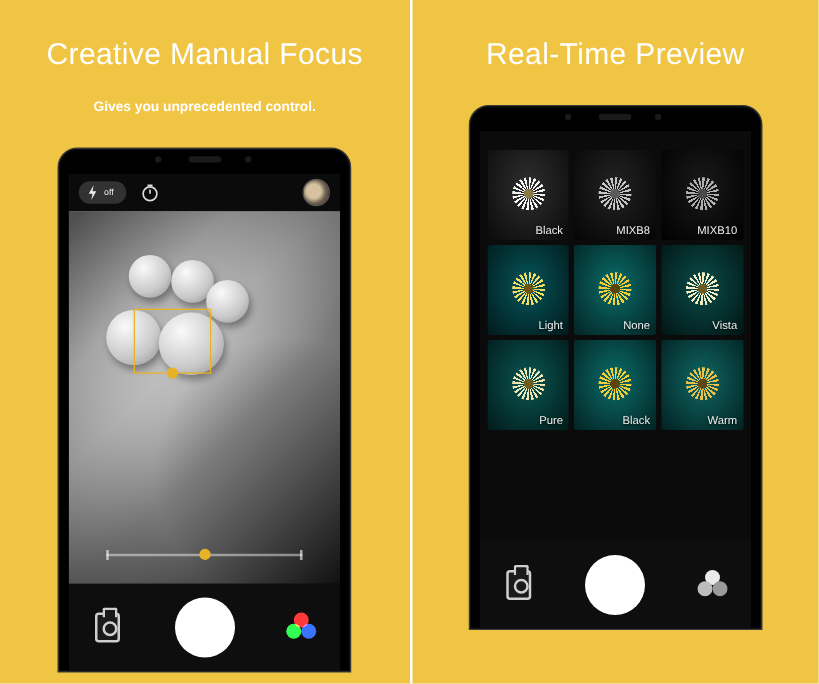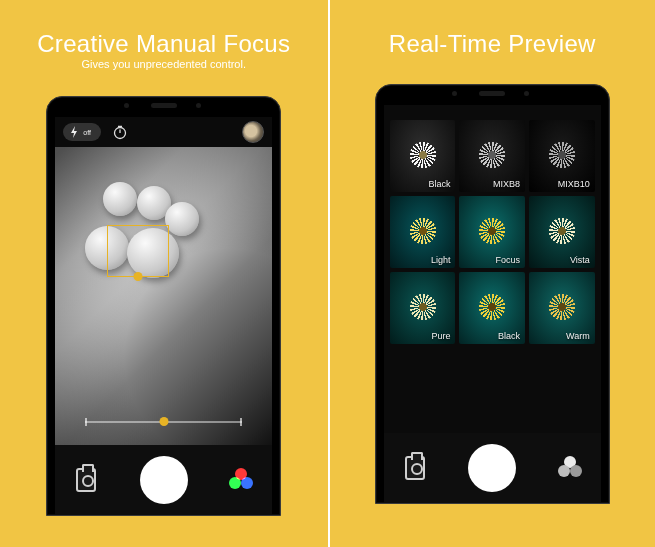--- a/index.html
+++ b/index.html
@@ -23,22 +23,22 @@
     .panel + .panel { border-left: 2px solid #fff; }
     .headline {
       color: #fff;
       font-weight: 300;
       font-size: 24px;
       letter-spacing: 0.3px;
     }
     .subhead {
       color: #fff;
       font-size: 11px;
-      margin-top: 0;
-      font-weight: 400;
+      margin-top: 22px;
+      font-weight: 700;
     }
     .phone {
       margin-top: 26px;
       width: 235px;
       height: 420px;
       background: #000;
       border-radius: 16px 16px 0 0;
       border: 1px solid #3a3a3a;
       position: relative;
       overflow: hidden;
@@ -300,21 +300,21 @@
         <div class="filter-cell">
           <div class="flower bg-dark3 petal-grey2"></div>
           <div class="filter-label">MIXB10</div>
         </div>
         <div class="filter-cell">
           <div class="flower bg-teal petal-yellow"></div>
           <div class="filter-label">Light</div>
         </div>
         <div class="filter-cell">
           <div class="flower bg-teal2 petal-gold"></div>
-          <div class="filter-label">Focus</div>
+          <div class="filter-label">None</div>
         </div>
         <div class="filter-cell">
           <div class="flower bg-teal3 petal-cream"></div>
           <div class="filter-label">Vista</div>
         </div>
         <div class="filter-cell">
           <div class="flower bg-teal4 petal-pale"></div>
           <div class="filter-label">Pure</div>
         </div>
         <div class="filter-cell">

